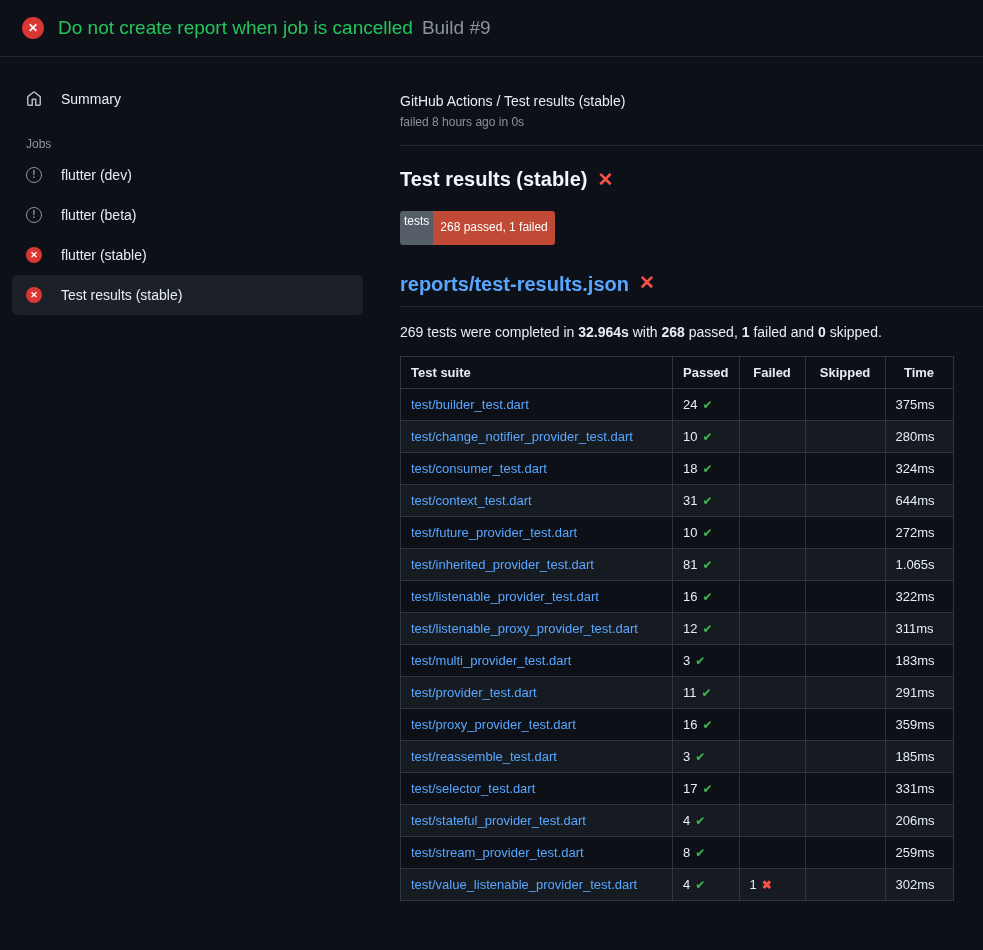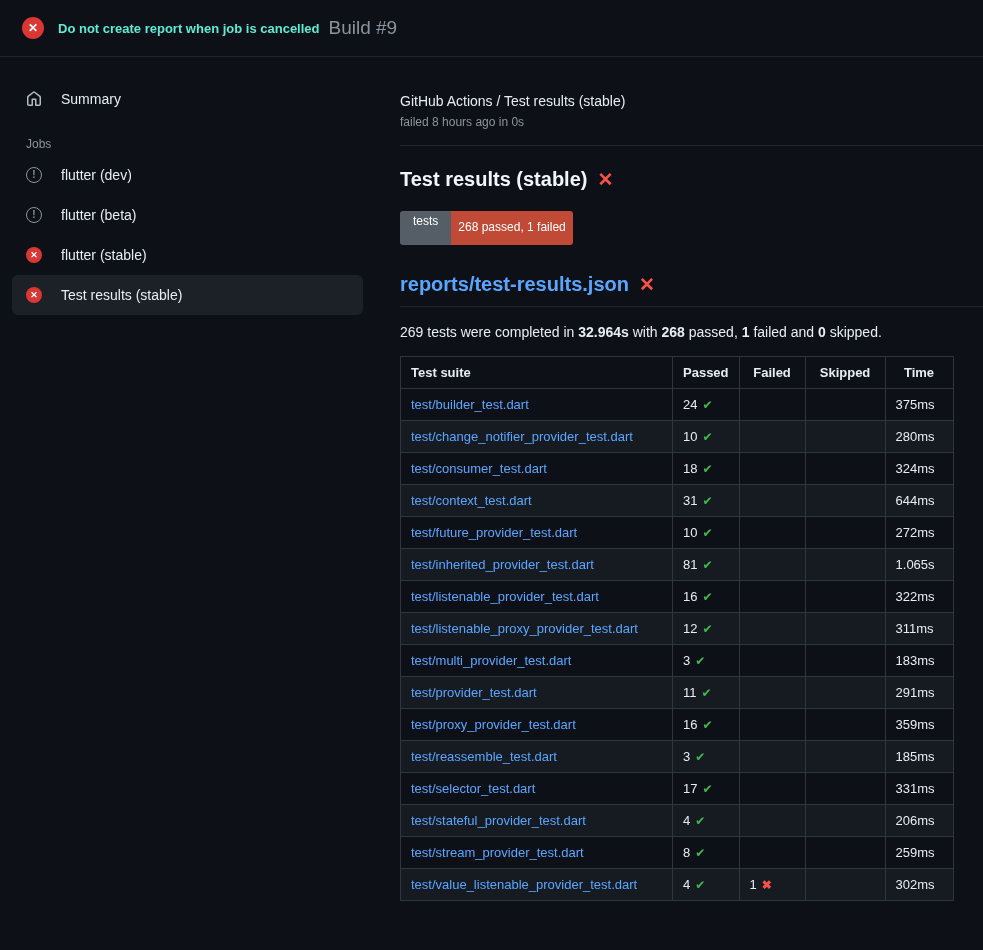--- a/index.html
+++ b/index.html
@@ -15,21 +15,21 @@
     display:flex; align-items:center; gap:14px;
     height:57px; padding:0 22px;
     border-bottom:1px solid #21262d;
   }
   .status-circle {
     width:22px; height:22px; min-width:22px; border-radius:50%;
     background:#da3633; color:#fff;
     display:flex; align-items:center; justify-content:center;
     font-weight:700; font-size:12px; line-height:1;
   }
-  .run-title { font-size:13px; font-weight:700; color:#5eead4; }
+  .run-title { font-size:19px; font-weight:400; color:#22c55e; }
   .run-build { font-size:19px; font-weight:400; color:#8b949e; margin-left:-5px; }
 
   
   .layout { display:flex; align-items:flex-start; }
 
   
   .sidebar { width:375px; min-width:375px; padding:22px 12px 0; }
   .side-item {
     display:flex; align-items:center; gap:19px;
     height:40px; padding:0 14px; border-radius:6px;
@@ -52,23 +52,23 @@
   .divider { border:none; border-top:1px solid #21262d; margin-top:16px; }
   .section-head {
     display:flex; align-items:center; gap:10px;
     margin-top:22px; font-size:20px; font-weight:700; color:#f0f6fc;
   }
   .fail-x { color:#f85149; font-weight:700; font-size:19px; line-height:1; }
   .badge {
     display:inline-flex; margin-top:20px; border-radius:3px; overflow:hidden;
     font-size:12px; color:#fff; line-height:1.3;
   }
-  .badge-label { background:#555e67; padding:3px 13px; }
+  .badge-label { background:#555e67; padding:3px 4px; }
   .badge-value { background:#c04a35; padding:9px 7px; }
-  .report-head { display:flex; align-items:center; gap:10px; margin-top:28px; font-size:20px; font-weight:700; }
+  .report-head { display:flex; align-items:flex-start; gap:10px; margin-top:28px; font-size:20px; font-weight:700; }
   .report-link { color:#58a6ff; text-decoration:none; }
   .report-divider { margin-top:10px; }
   .summary-line { margin-top:17px; font-size:14px; color:#e6edf3; }
   .bold { font-weight:700; }
 
   
   table { border-collapse:collapse; margin-top:16px; font-size:13px; table-layout:fixed; }
   th, td { border:1px solid #30363d; padding:8px 10px; overflow:hidden; white-space:nowrap; }
   th { font-weight:700; color:#e6edf3; }
   th.col-suite { text-align:left; }

